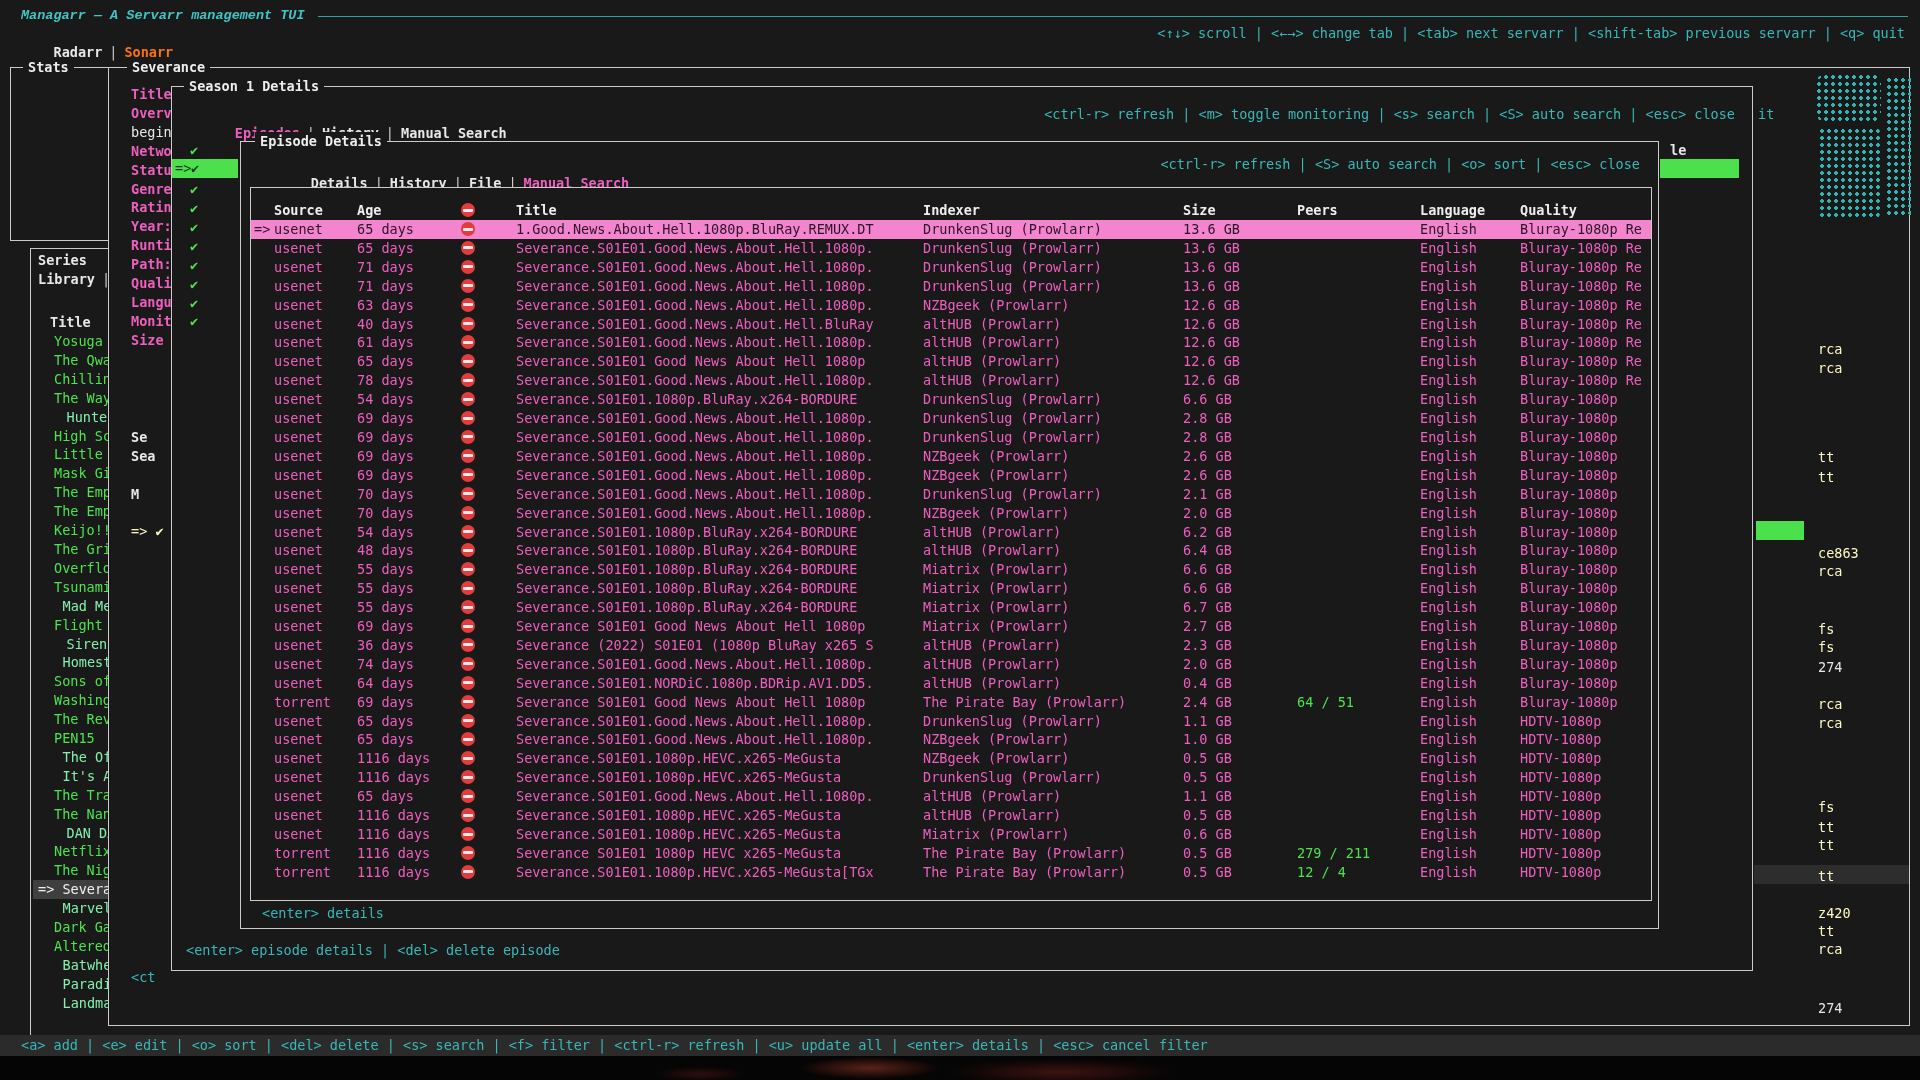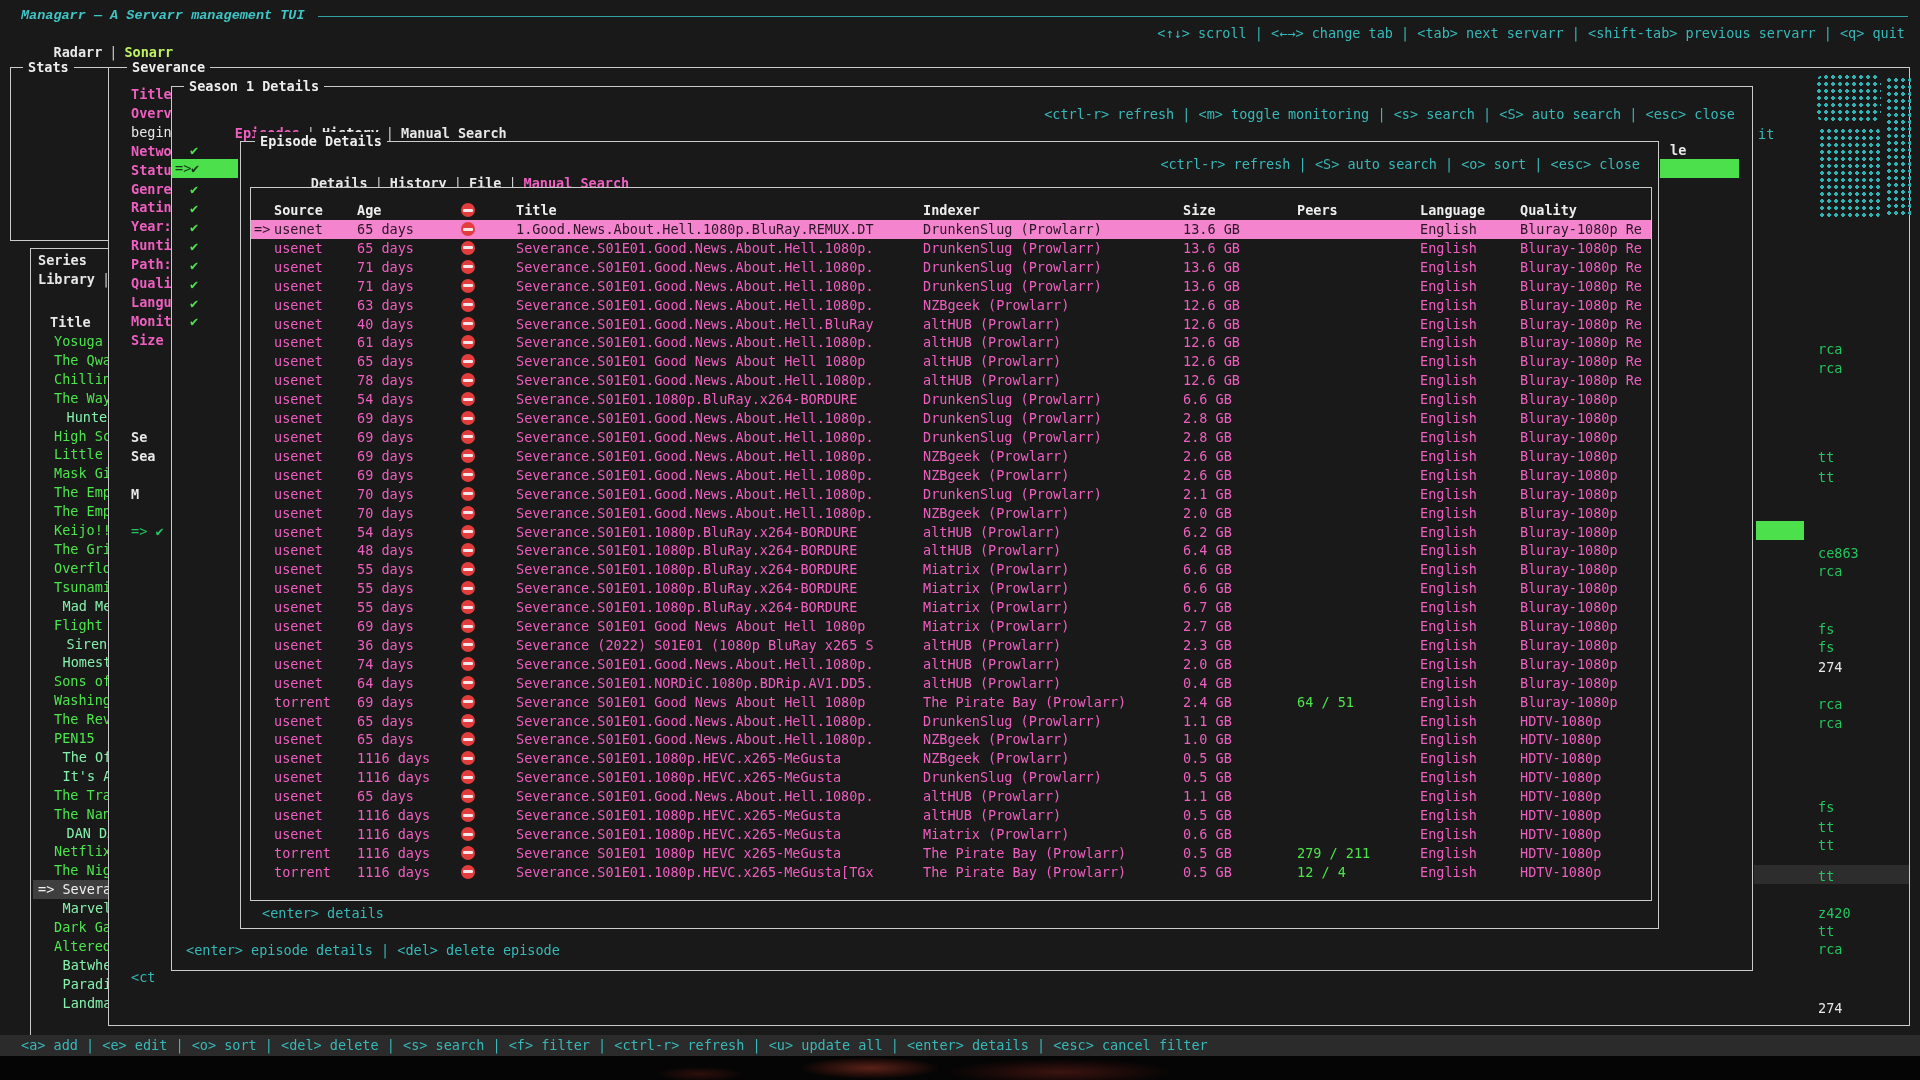--- a/index.html
+++ b/index.html
@@ -9,22 +9,22 @@
     font-family:"DejaVu Sans Mono","Liberation Mono",monospace;
     font-size:13.5px;line-height:19px;color:#e8e8e8;
   }
   .term{position:absolute;left:0;top:0;width:1920px;height:1056px;background:#191919;}
   .panel{position:absolute;background:#191919;border:1px solid #cbcbcb;box-sizing:border-box;}
   .noright{border-right:none;}
   .ptitle{position:absolute;top:-10px;background:#191919;padding:0 5px;font-weight:bold;white-space:nowrap;color:#eeeeee;}
   .frag{position:absolute;white-space:pre;}
   .line{height:18.92px;line-height:18.92px;white-space:pre;}
   .pinkb{color:#ee5fc0;font-weight:bold;}
-  .teal{color:#bef264;}
-  .grn{color:#22c55e;}
+  .teal{color:#f97316;}
+  .grn{color:#fef9c3;}
   .wht{color:#e8e8e8;}
   .bold{font-weight:bold;}
   .kb{color:#38b9b9;white-space:pre;}
   .app-title{color:#3fc5c5;font-style:italic;font-weight:bold;font-family:Liberation Mono, monospace;}
   .tabs{white-space:pre;font-weight:bold;color:#e8e8e8;}
   .sep{color:#cfcfcf;font-weight:normal;padding:0 7px;}
   .lib-item{height:18.92px;line-height:18.92px;padding-left:21px;color:#4de44d;white-space:pre;overflow:hidden;}
   .lib-item.unmon{color:#86efac;text-align:center;}
   .lib-item.libsel{background:#3f3f3f;color:#f2f2f2;padding-left:5px;}
   .thead{display:flex;height:19px;line-height:19px;font-weight:bold;color:#eeeeee;margin-top:13px;white-space:pre;}
@@ -126,21 +126,21 @@
         <div class="line pinkb">Genre</div>
         <div class="line pinkb">Ratin</div>
         <div class="line pinkb">Year:</div>
         <div class="line pinkb">Runti</div>
         <div class="line pinkb">Path:</div>
         <div class="line pinkb">Quali</div>
         <div class="line pinkb">Langu</div>
         <div class="line pinkb">Monit</div>
         <div class="line pinkb">Size</div>
       </div>
-    <div class="frag kb" style="left:1649px;top:37px;margin-top:20px;">it</div>
+    <div class="frag kb" style="left:1649px;top:37px;">it</div>
 
     <div class="frag bold" style="left:22px;top:360px;">Se</div>
     <div class="frag bold" style="left:22px;top:379px;">Sea</div>
     <div class="frag bold" style="left:22px;top:417px;">M</div>
     <div class="frag grn" style="left:22px;top:454px;"><span>=&gt;</span> <span>✔</span></div>
     <div class="greenbar" style="left:1647px;top:453px;width:48px;"></div>
 
     <div style="position:absolute;left:1645px;top:797px;width:155px;height:19px;background:#2d2d2d;"></div>
     <div id="right-frags">
         <div class="frag grn" style="left: 1709px; top: 272px;">rca</div>

